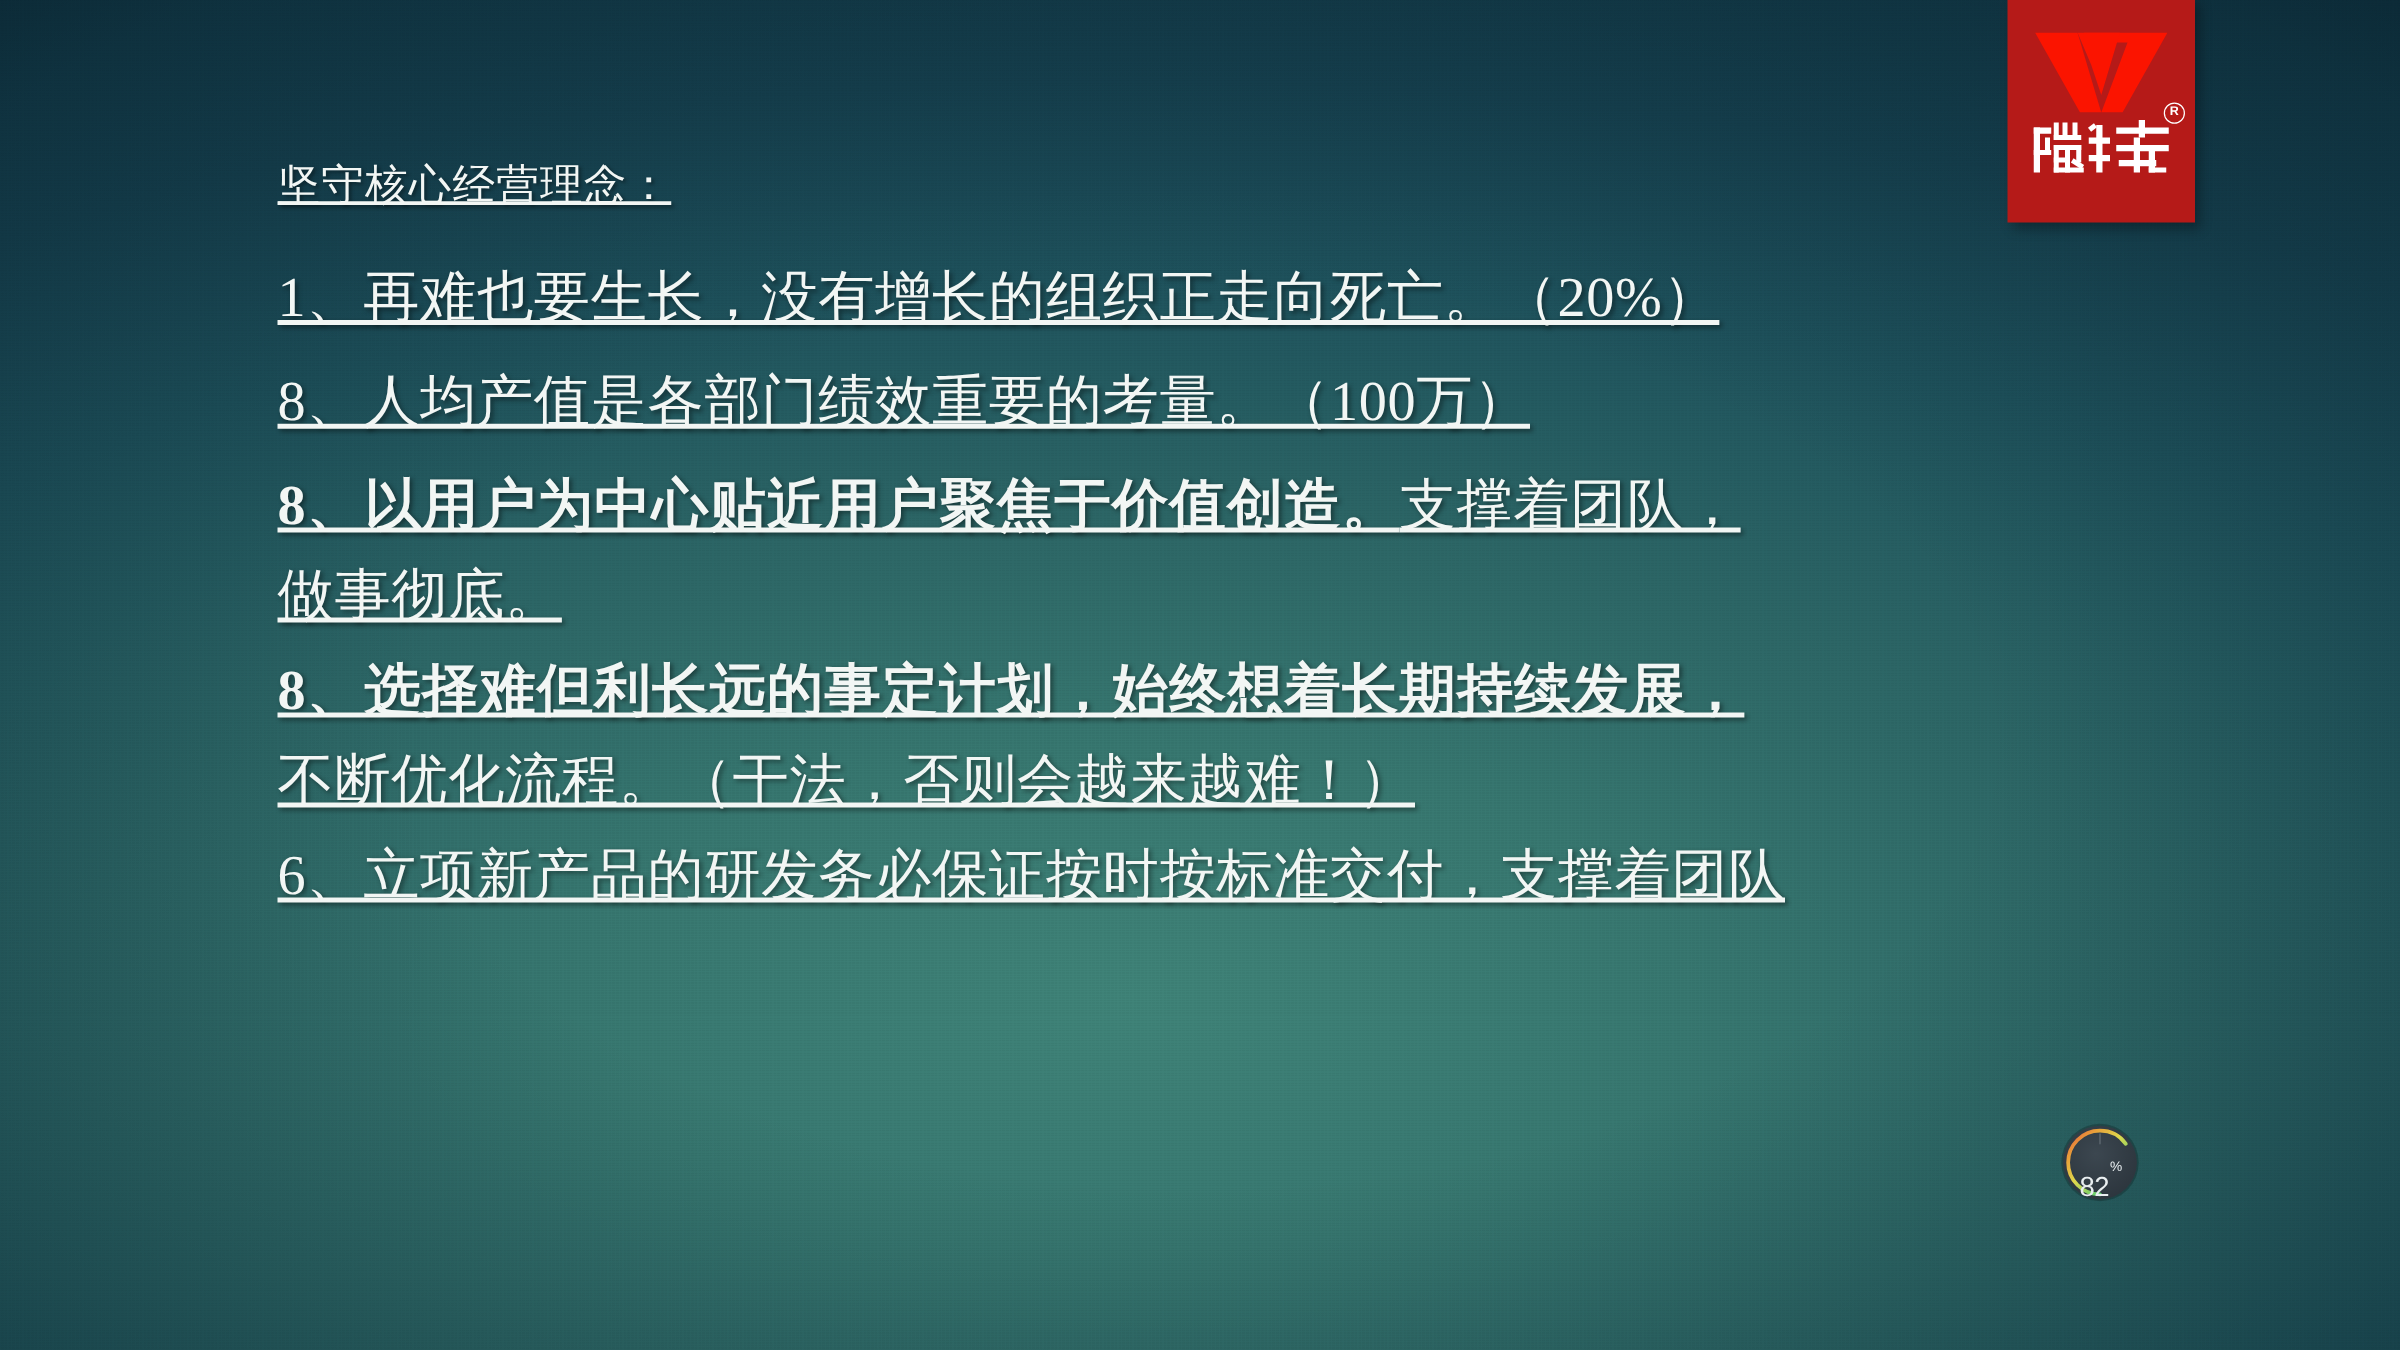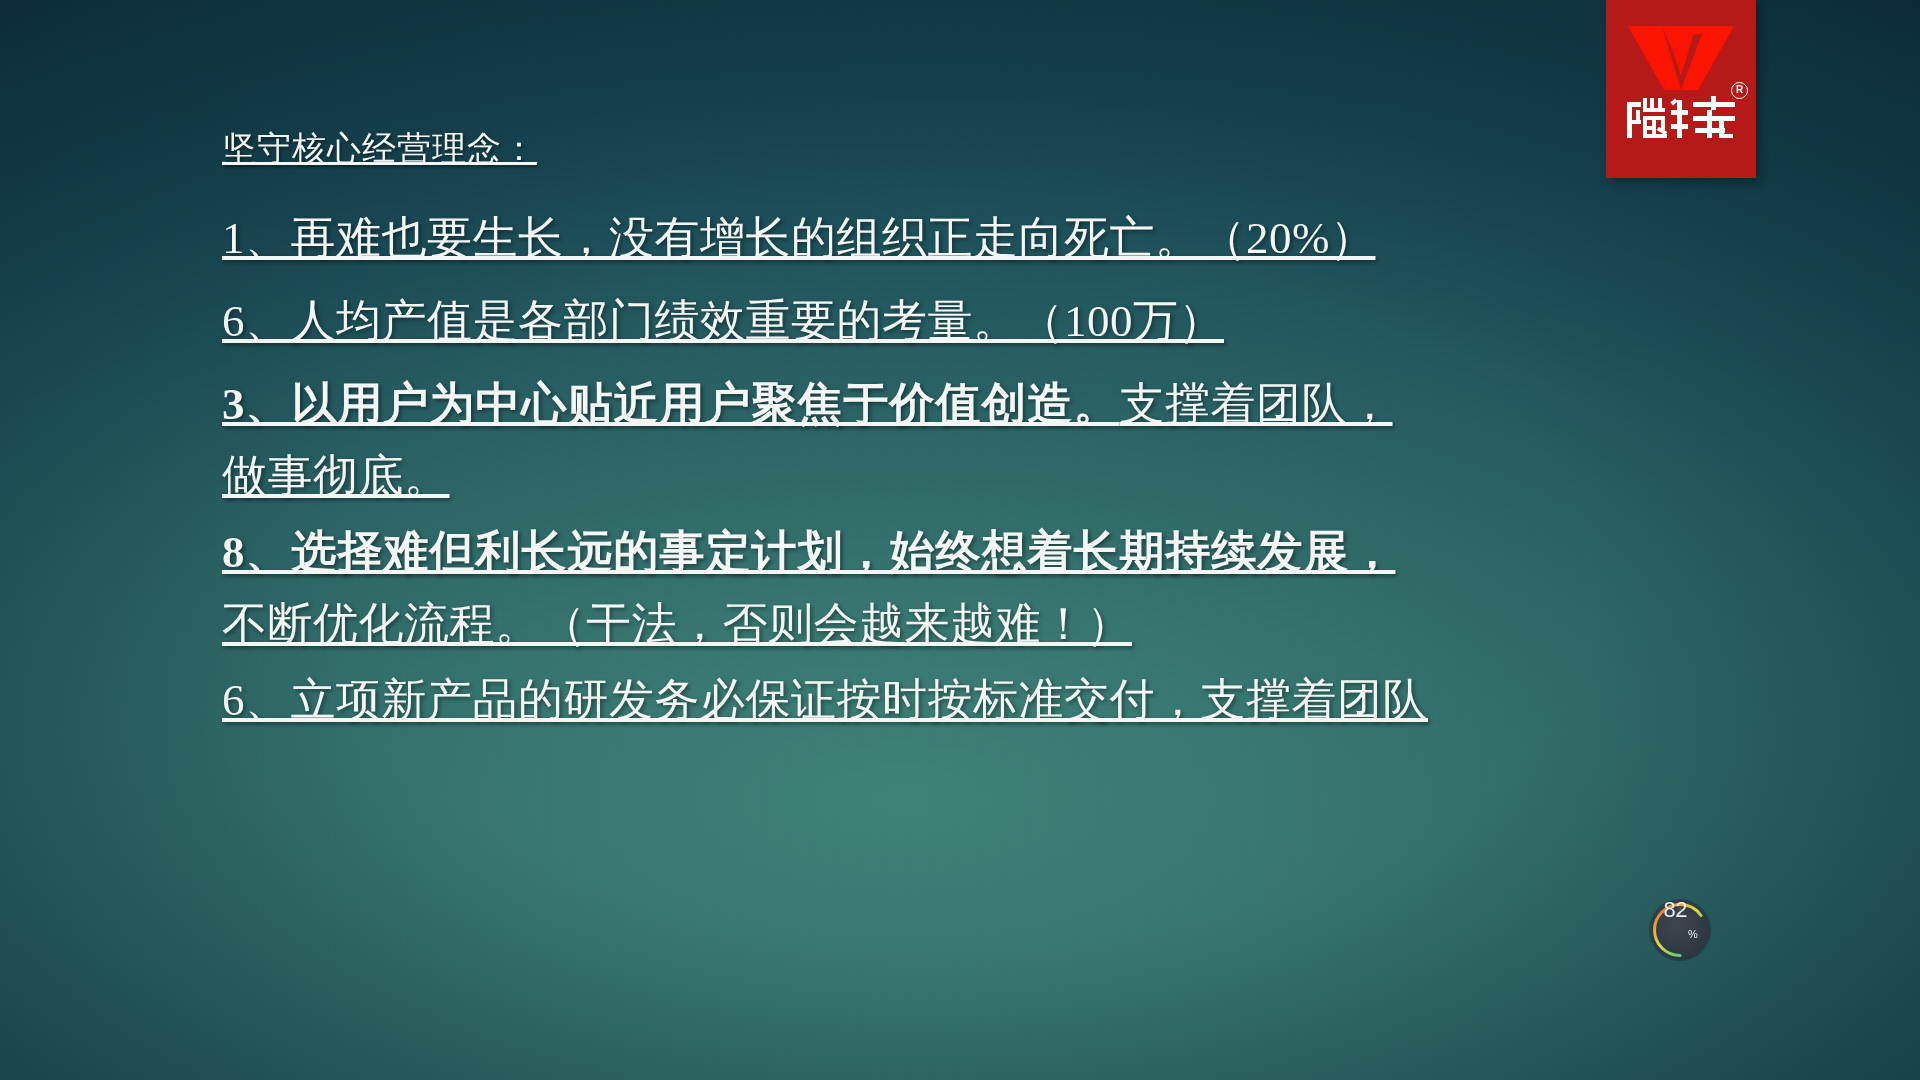--- a/index.html
+++ b/index.html
@@ -124,21 +124,21 @@
     left: 1647px;
     top: 897px;
     width: 66px;
     height: 66px;
   }
   #badge svg { display: block; }
   #badge .pct {
     position: absolute;
     inset: 0;
     display: flex;
-    align-items: flex-start;
+    align-items: flex-end;
     justify-content: center;
     color: #e9eef0;
     font-family: "Liberation Sans", sans-serif;
     font-size: 22px;
     font-weight: 400;
     letter-spacing: -.5px;
     padding-left: 1px;
   }
   #badge .pct .unit {
     font-size: 11px;
@@ -198,23 +198,23 @@
     </svg>
     <div class="reg">R</div>
   </div>
 
   <div id="content">
 
     <p class="heading">坚守核心经营理念：</p>
 
     <p class="bullet"><span class="r">1、再难也要生长，没有增长的组织正走向死亡。（20%）</span></p>
 
-    <p class="bullet"><span class="r">6、人均产值是各部门绩效重要的考量。（100万）</span></p>
-
-    <p class="bullet tight"><span class="b">3、以用户为中心贴近用户聚焦于价值创造。</span><span class="r">支撑着团队，</span><br><span class="r">做事彻底。</span></p>
+    <p class="bullet"><span class="r">8、人均产值是各部门绩效重要的考量。（100万）</span></p>
+
+    <p class="bullet tight"><span class="b">8、以用户为中心贴近用户聚焦于价值创造。</span><span class="r">支撑着团队，</span><br><span class="r">做事彻底。</span></p>
 
     <p class="bullet tight"><span class="b">8、选择难但利长远的事定计划，始终想着长期持续发展，</span><br><span class="r">不断优化流程。（干法，否则会越来越难！）</span></p>
 
     <p class="bullet tight"><span class="r">6、立项新产品的研发务必保证按时按标准交付，支撑着团队</span><br></p>
 
   </div>
 
   <div id="badge">
     <svg width="66" height="66" viewBox="0 0 66 66" aria-hidden="true">
       <defs>

